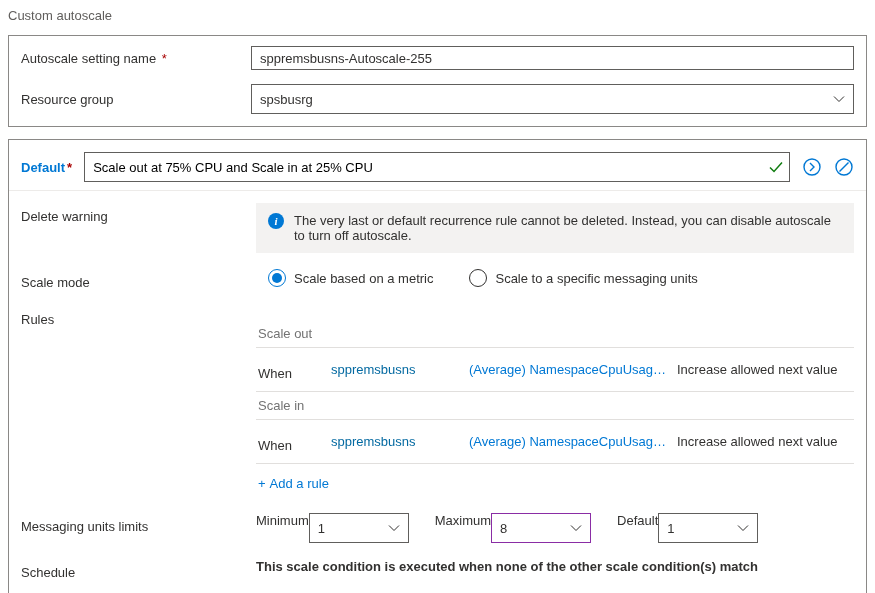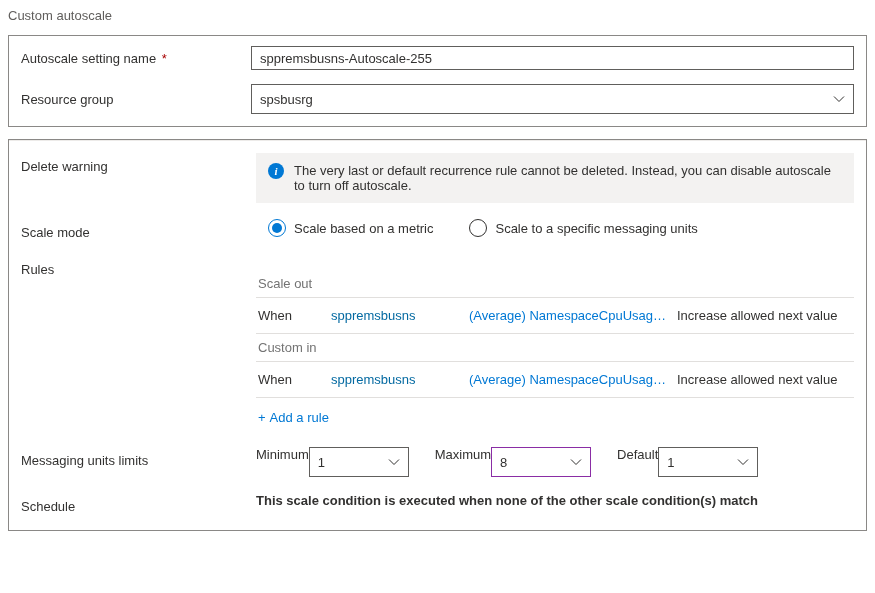--- a/index.html
+++ b/index.html
@@ -170,21 +170,21 @@
     padding: 6px 2px;
   }
   .rule-hr { height:1px; background:#e1dfdd; }
   .rule-row {
     display: flex;
     align-items: center;
     padding: 10px 2px;
     font-size: 13px;
     gap: 8px;
   }
-  .rule-col-when { width: 65px; color:#323130; }
+  .rule-col-when { width: 65px; color:#323130;margin-top:8px; }
   .rule-col-ns { width: 130px; color:#0369a1; }
   .rule-col-metric { flex: 1; color:#0078d4; cursor: pointer; white-space: nowrap; overflow:hidden; text-overflow: ellipsis; }
   .rule-col-action { width: 175px; color:#323130; }
 
   .add-rule {
     display: flex;
     align-items: center;
     gap: 4px;
     color: #0078d4;
     font-size: 13px;
@@ -227,20 +227,45 @@
       <span class="chevron-down">
         <svg viewBox="0 0 12 12">
             <path d="M1 3.5 L6 8.5 L11 3.5" fill="none" stroke="#323130" stroke-width="1"></path>
           </svg>
       </span>
     </div>
   </div>
 </div>
 
 <div class="panel">
+  <div class="profile-header">
+    <div class="profile-label">
+      <span>Default</span><span class="required">*</span>
+    </div>
+    <div class="profile-input-wrap">
+      <input class="profile-input" type="text" value="Scale out at 75% CPU and Scale in at 25% CPU" style="">
+      <span class="profile-check">
+        <svg viewBox="0 0 16 16">
+            <path d="M2 8.5 L6 12.5 L14 3.5" fill="none" stroke="#107c10" stroke-width="1.5"></path>
+          </svg>
+      </span>
+    </div>
+    <span class="icon-btn">
+      <svg viewBox="0 0 18 18">
+          <circle cx="9" cy="9" r="8" fill="none" stroke="#0078d4" stroke-width="1.4"></circle>
+          <path d="M7 5 L11 9 L7 13" fill="none" stroke="#0078d4" stroke-width="1.4"></path>
+        </svg>
+    </span>
+    <span class="icon-btn">
+      <svg viewBox="0 0 18 18">
+          <circle cx="9" cy="9" r="8" fill="none" stroke="#0078d4" stroke-width="1.4"></circle>
+          <line x1="4.5" y1="13.5" x2="13.5" y2="4.5" stroke="#0078d4" stroke-width="1.4"></line>
+        </svg>
+    </span>
+  </div>
   <div class="divider-h"></div>
 
   <div class="body-row">
     <div class="form-label">Delete warning</div>
     <div class="body-content">
       <div class="info-box">
         <div class="info-icon">i</div>
         <div>The very last or default recurrence rule cannot be deleted. Instead, you can disable autoscale to turn off autoscale.</div>
       </div>
     </div>
@@ -270,21 +295,21 @@
       <div class="rules-box">
         <div class="rule-group-label">Scale out</div>
         <div class="rule-hr"></div>
         <div class="rule-row">
           <div class="rule-col-when">When</div>
           <div class="rule-col-ns">sppremsbusns</div>
           <div class="rule-col-metric">(Average) NamespaceCpuUsag…</div>
           <div class="rule-col-action">Increase allowed next value</div>
         </div>
         <div class="rule-hr"></div>
-        <div class="rule-group-label">Custom in</div>
+        <div class="rule-group-label">Scale in</div>
         <div class="rule-hr"></div>
         <div class="rule-row">
           <div class="rule-col-when">When</div>
           <div class="rule-col-ns">sppremsbusns</div>
           <div class="rule-col-metric">(Average) NamespaceCpuUsag…</div>
           <div class="rule-col-action">Increase allowed next value</div>
         </div>
         <div class="rule-hr"></div>
         <div class="add-rule">
           <span>+</span>

